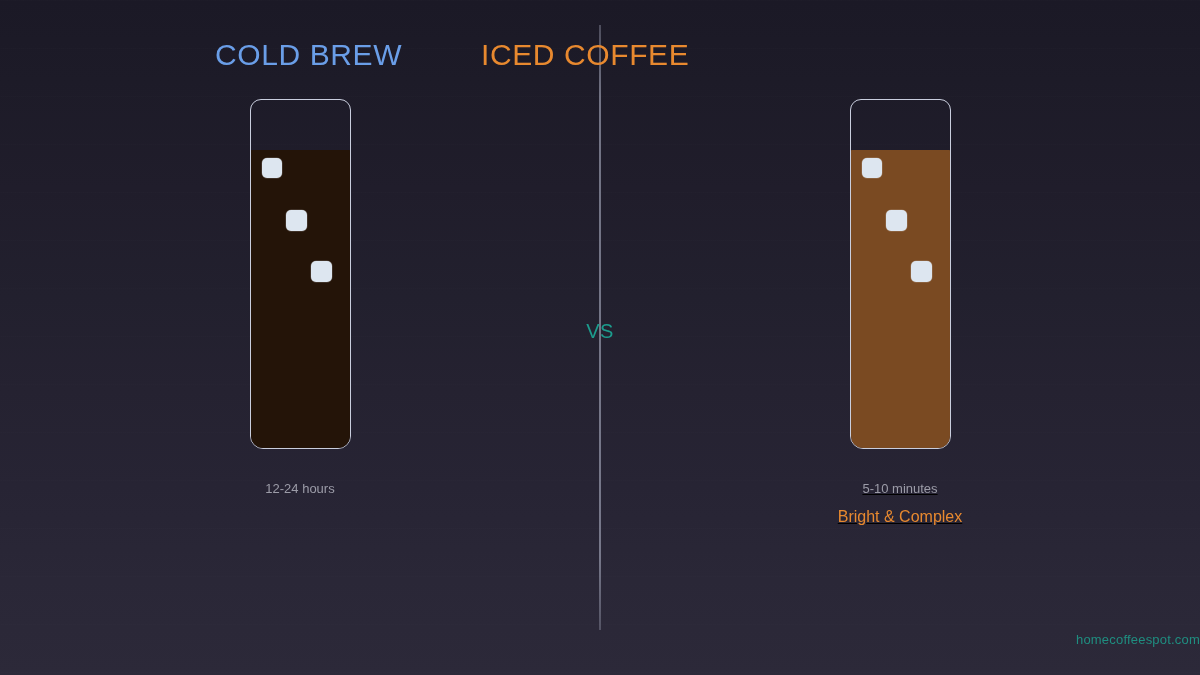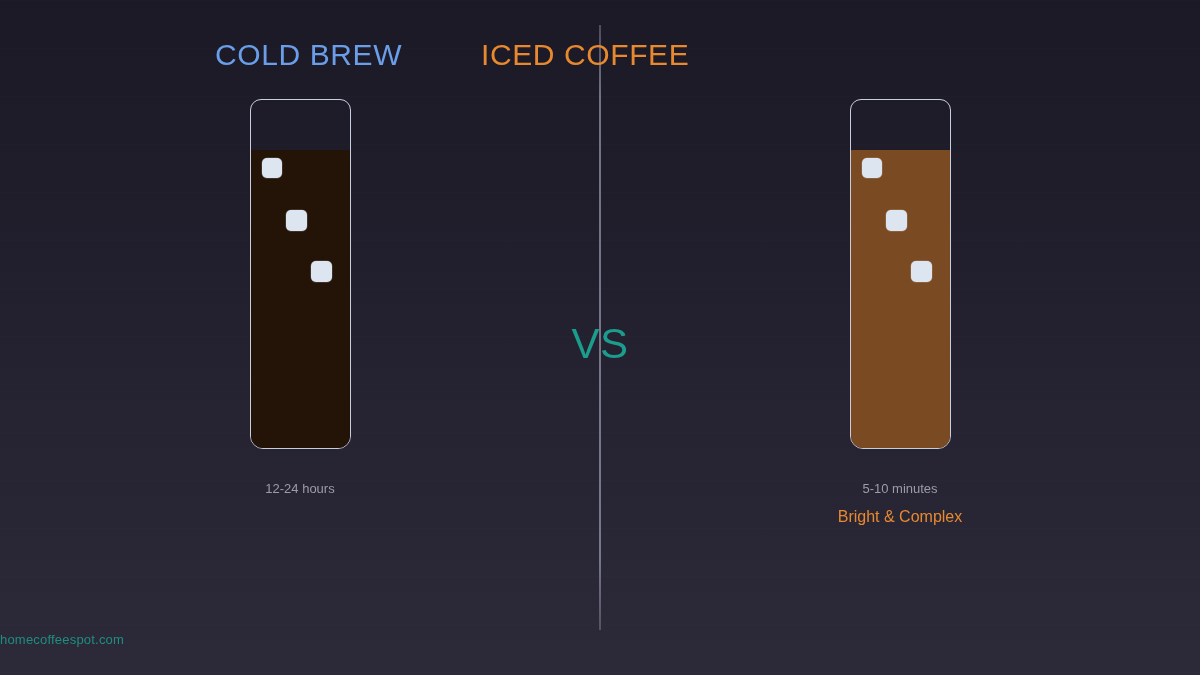--- a/index.html
+++ b/index.html
@@ -70,21 +70,21 @@
     left:481px;
     color:#e8892f;
   }
 
   
   #vs-label {
     position:absolute;
     left:0; right:0;
     top:320px;
     text-align:center;
-    font-size:42px;
+    font-size:20px;
     color:#1c9c8d;
     letter-spacing:0.5px;
   }
 
   
   .glass {
     position:absolute;
     top:99px;
     width:101px;
     height:350px;
@@ -122,40 +122,40 @@
   #ice-r3 { left:60px; top:161px; width:21px; height:21px; }
 
   
   .caption-block {
     position:absolute;
     top:476px;
     width:300px;
     text-align:center;
   }
   #caption-left  { left:150px; }
-  #caption-right { left:750px; }
+  #caption-right { left:750px;text-decoration:underline; }
 
   .caption-time {
     font-size:13px;
     color:#9c9ca8;
     line-height:26px;
   }
   .caption-flavor {
     font-size:16px;
     line-height:29px;
   }
   #flavor-left  { color:#6a9ee8; }
   #flavor-right { color:#e8892f; }
 
   
   #footer {
     position:absolute;
-    left:0; right:0;
+    left:8px; right:0;
     top:632px;
-    text-align:left;
+    text-align:right;
     font-size:13px;
     color:#1f8e80;
     letter-spacing:0.2px;
   }
 </style>
 </head>
 <body>
 
 <div id="stage">
 

